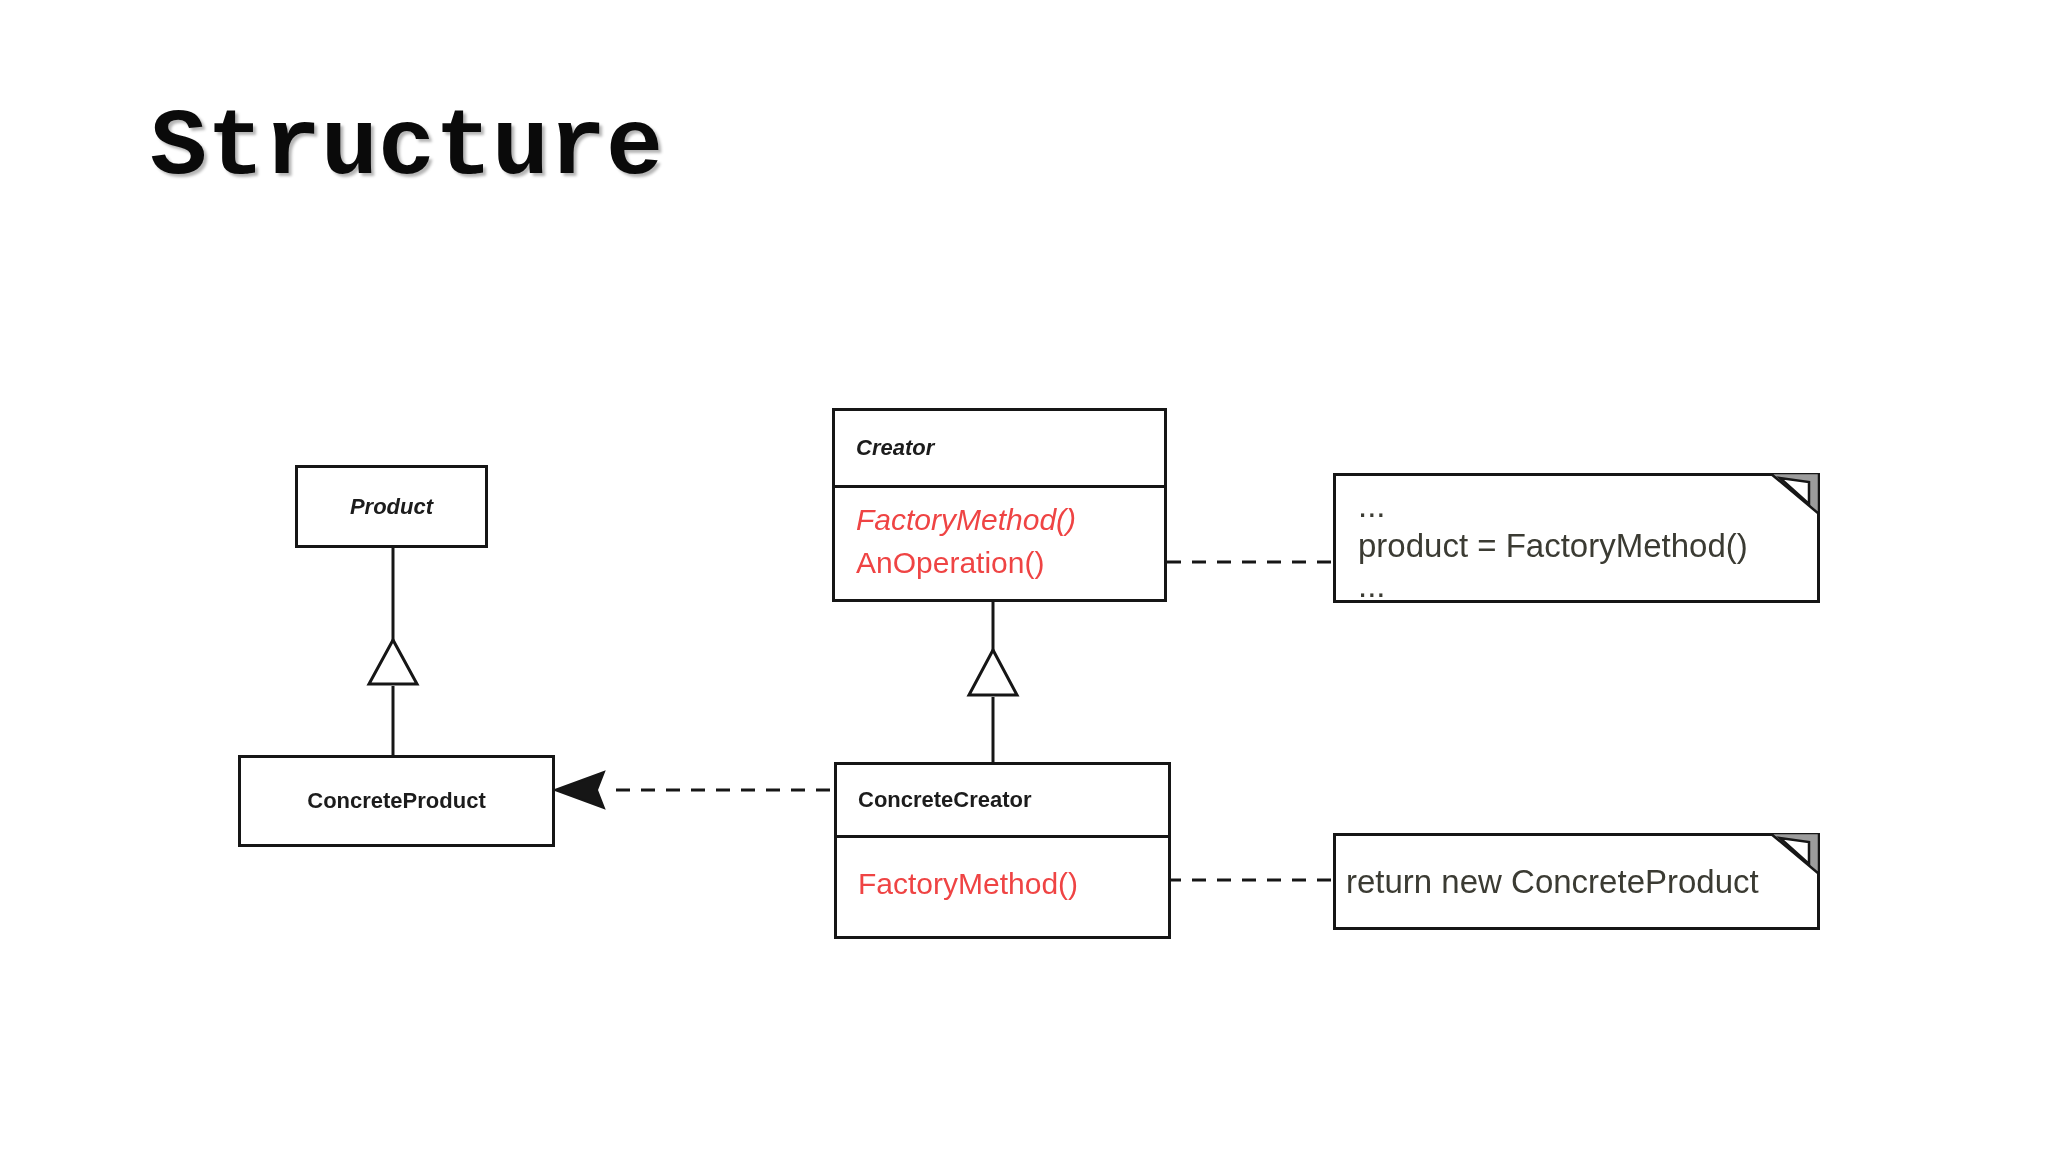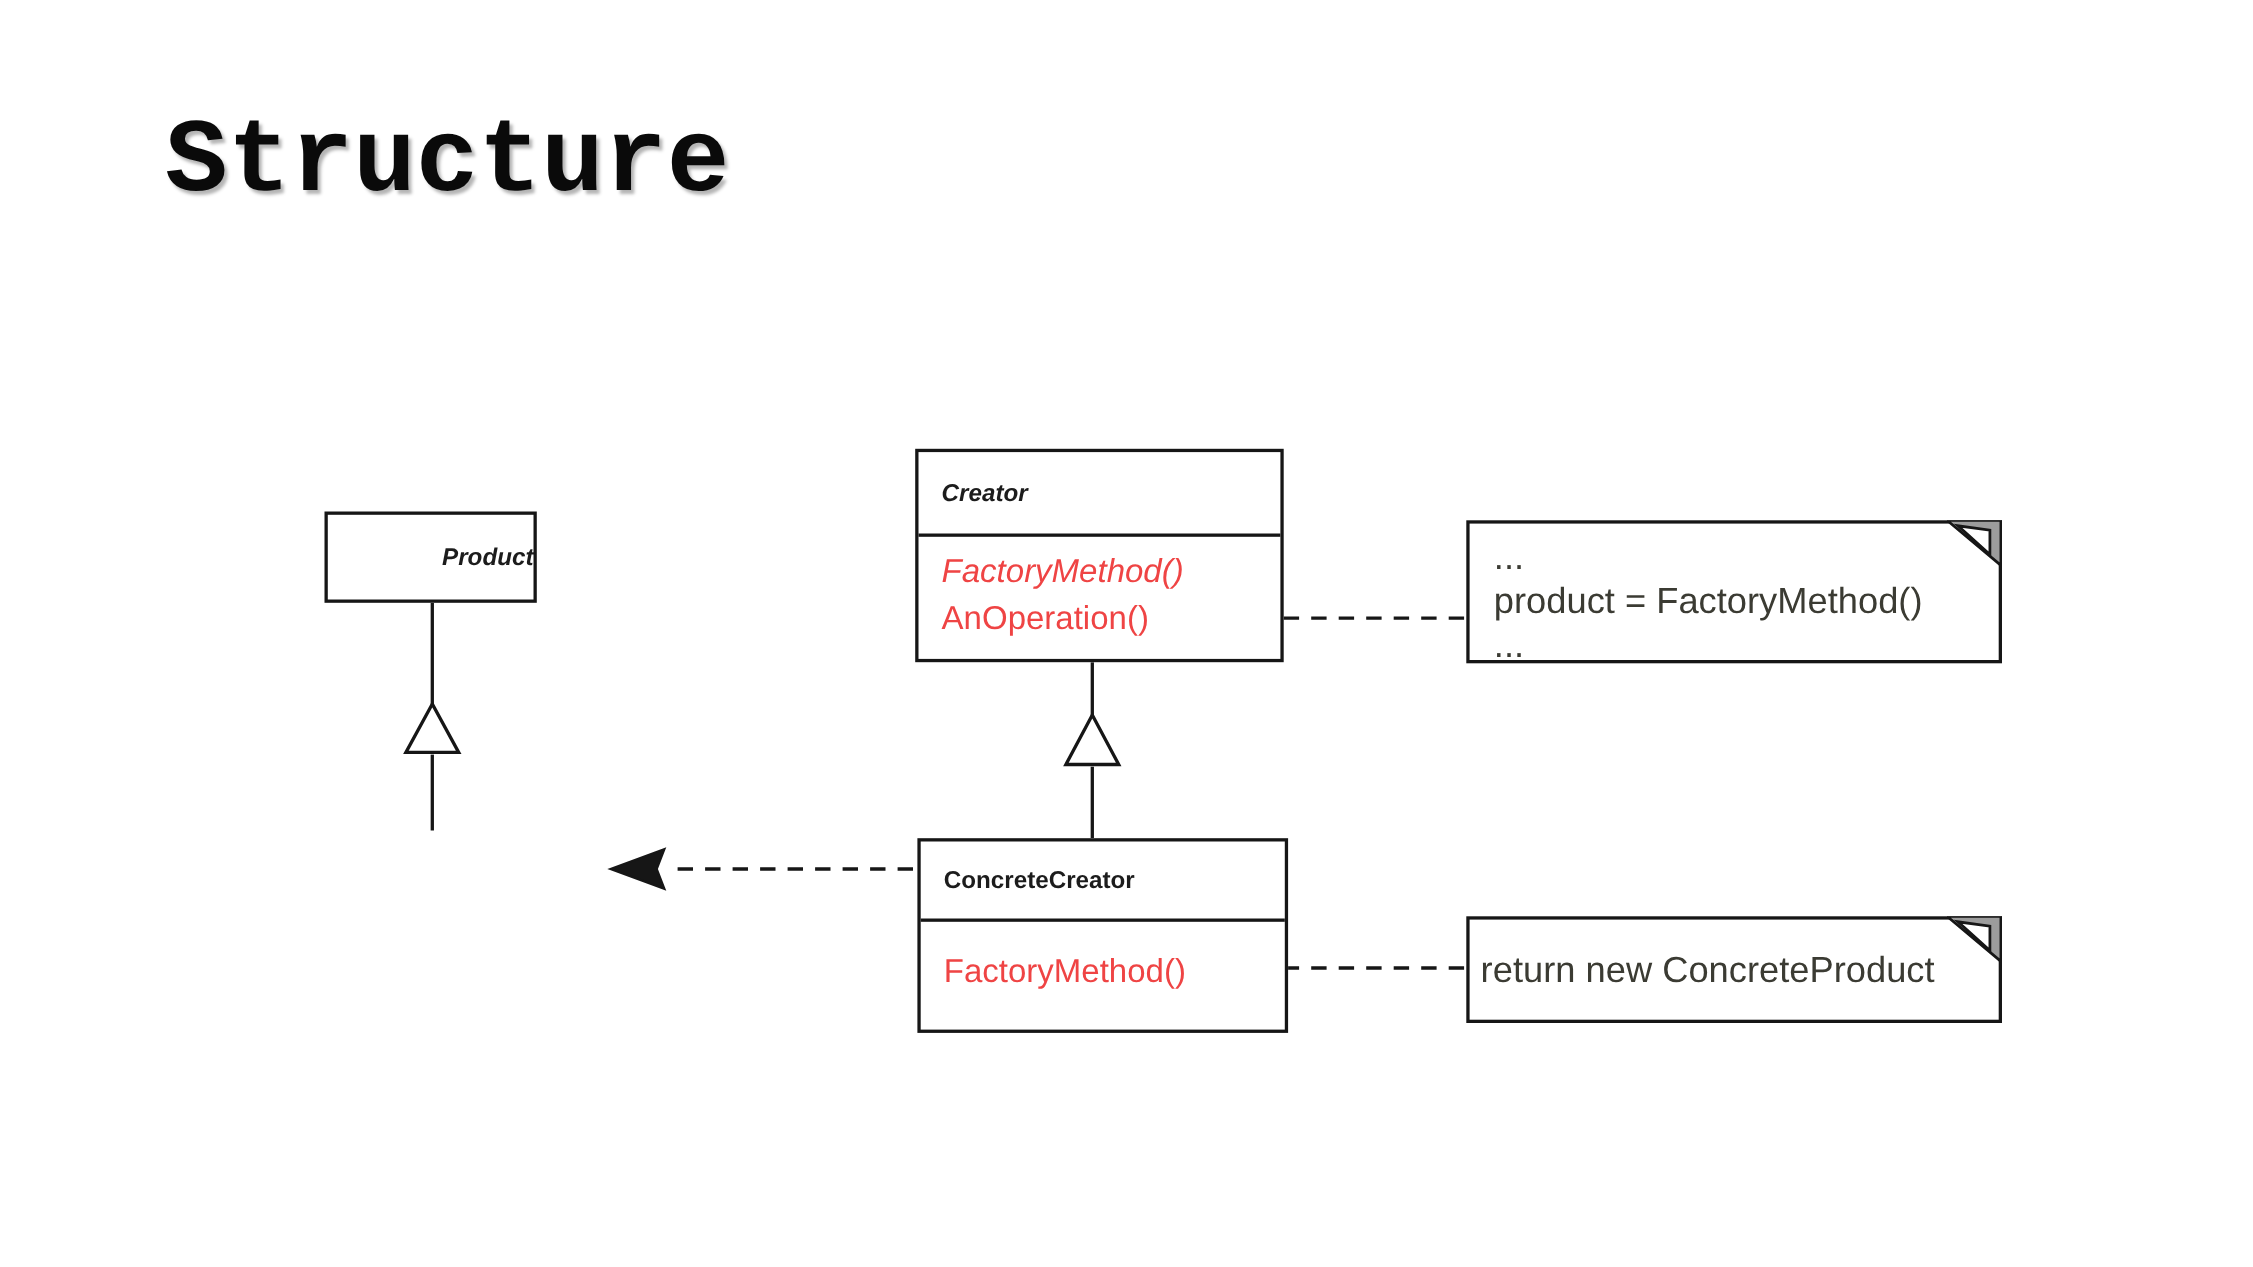--- a/index.html
+++ b/index.html
@@ -9,21 +9,21 @@
   }
   .title {
     position:absolute; left:150px; top:96px; margin:0;
     font-family:Liberation Mono, monospace;
     font-size:95px; font-weight:700; color:#0a0a0a; line-height:1.1;
     text-shadow:3px 3px 3px #b5b5b5;
   }
   
   .cls {
     position:absolute; box-sizing:border-box; border:3px solid #161616;
-    background:#ffffff; display:flex; align-items:center; justify-content:flex-end;
+    background:#ffffff; display:flex; align-items:center; justify-content:center;
   }
   .product          { left:295px; top:465px; width:193px; height:83px; }
   .concrete-product { left:238px; top:755px; width:317px; height:92px; }
   .cls-name { font-size:22px; font-weight:700; color:#1c1c1c; white-space:nowrap; }
   .abstract { font-style:italic; }
   
   .cls2 {
     position:absolute; box-sizing:border-box; border:3px solid #161616; background:#ffffff;
   }
   .creator          { left:832px; top:408px; width:335px; height:194px; }
@@ -71,20 +71,23 @@
 
     <rect x="1125" y="869" width="21" height="21" fill="#ffffff" stroke="#161616" stroke-width="3.5"></rect>
     <line x1="1146" y1="880" x2="1167" y2="880" stroke="#161616" stroke-width="3"></line>
     <line x1="1167" y1="880" x2="1333" y2="880" stroke="#161616" stroke-width="3" stroke-dasharray="14 11"></line>
   </svg>
 
   <div class="cls product">
     <span class="cls-name abstract">Product</span>
   </div>
 
+  <div class="cls concrete-product">
+    <span class="cls-name">ConcreteProduct</span>
+  </div>
 
   <div class="cls2 creator">
     <div class="cls2-header">
       <span class="cls-name abstract">Creator</span>
     </div>
     <div class="cls2-body">
       <div class="method abstract">FactoryMethod()</div>
       <div class="method">AnOperation()</div>
     </div>
   </div>

